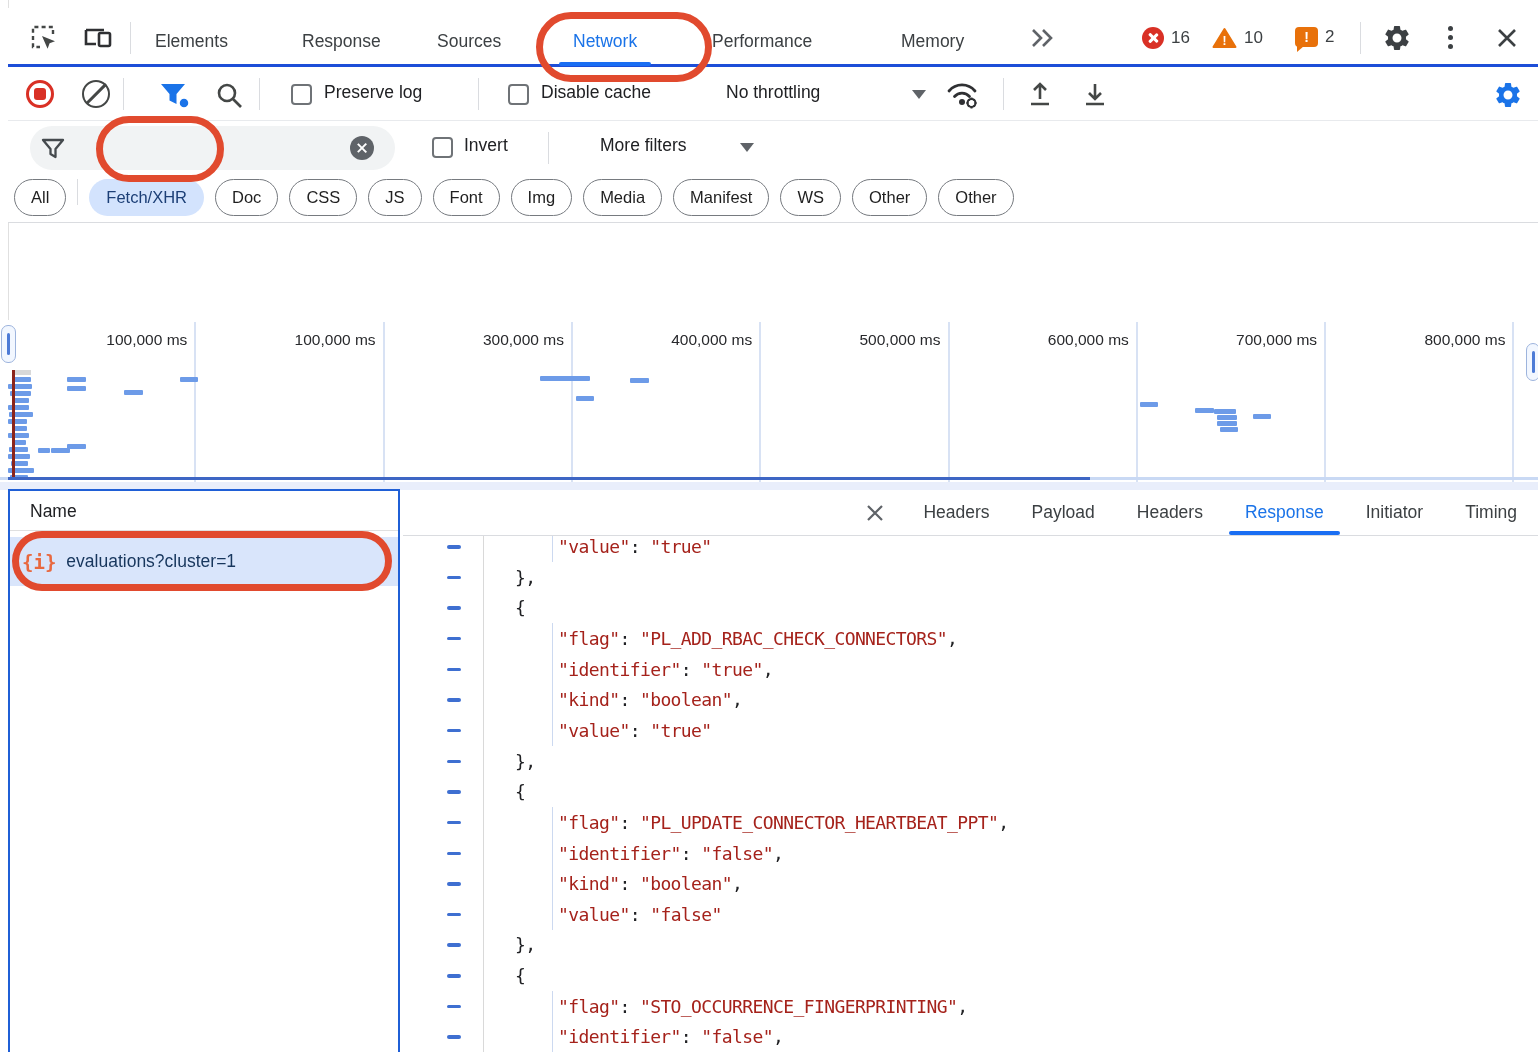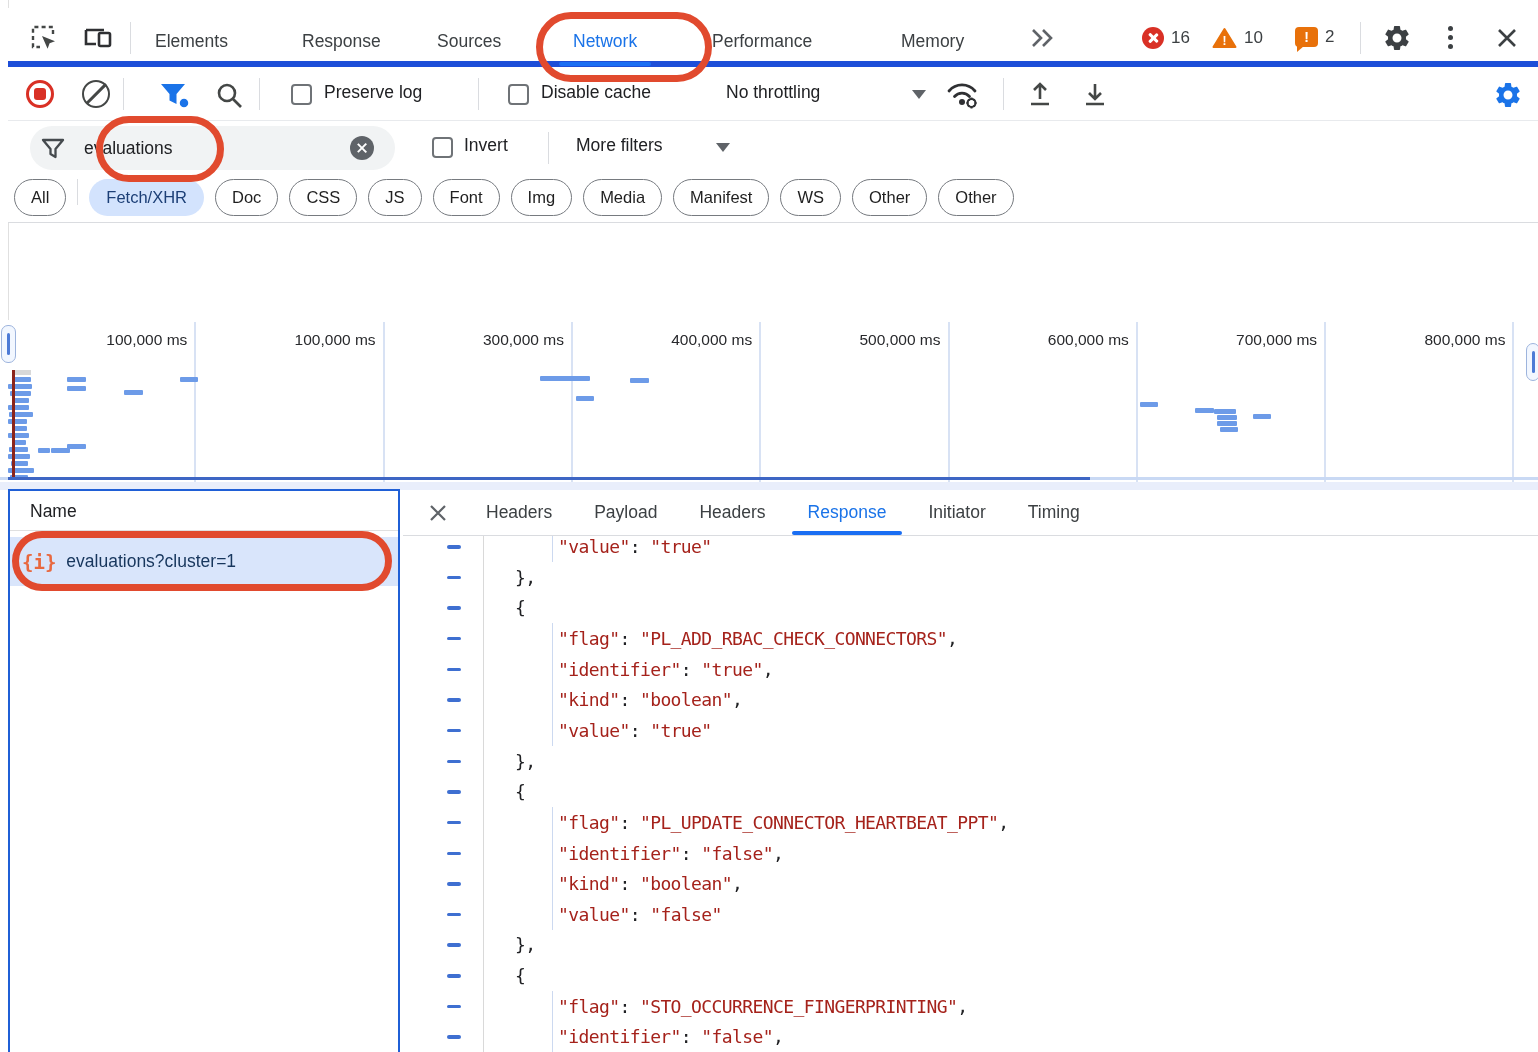--- a/index.html
+++ b/index.html
@@ -10,21 +10,21 @@
 
   
   .vdiv { position:absolute; width:1px; background:#dadce0; }
   .cb { position:absolute; width:21px; height:21px; border:2px solid #6f7377; border-radius:4px; background:#fff; }
   .cb.checked { background:#1a73e8; border-color:#1a73e8; }
   .cb.checked::after { content:""; position:absolute; left:6px; top:1px; width:6px; height:12px;
     border:solid #fff; border-width:0 2.5px 2.5px 0; transform:rotate(40deg); }
   .lbl { position:absolute; font-size:17.5px; color:#202124; white-space:nowrap; }
 
   
-  #tabbar { position:absolute; left:8px; top:8px; right:0; height:59px; background:#fff; border-bottom:6px solid #1d4ed8; }
+  #tabbar { position:absolute; left:8px; top:8px; right:0; height:59px; background:#fff; border-bottom:3px solid #1d4ed8; }
   .main-tab { position:absolute; top:13px; height:40px; line-height:40px; font-size:17.5px; color:#3c4043; white-space:nowrap; }
   .main-tab.active { color:#1a73e8; }
   .tab-underline { position:absolute; height:4px; border-radius:3px; background:#1a6ef3; top:54px; }
   .badge-num { font-size:17px; color:#3c4043; }
 
   
   #nettoolbar { position:absolute; left:8px; top:67px; right:0; height:54px; background:#fff; border-bottom:1px solid #e8eaed; }
 
   
   #filterarea { position:absolute; left:8px; top:121px; right:0; height:102px; background:#fff; border-bottom:1px solid #dadce0; }
@@ -58,21 +58,21 @@
      border:2px solid #1f5fd6; border-bottom:0; }
   #namehead { position:absolute; left:0; top:0; right:0; height:40px; border-bottom:1px solid #e0e0e0;
      font-size:17.5px; color:#202124; line-height:40px; padding-left:20px; }
   .req-row { position:absolute; left:0; right:0; top:46px; height:49px; display:flex; align-items:center; }
   .req-row.selected { background:#d9e5fb; }
   .req-icon { font-family:"DejaVu Sans Mono",monospace; font-weight:bold; font-size:19px; color:#e8683f; margin:0 10px 0 12px; }
   .req-name { font-size:17.5px; color:#17365d; }
 
   
   #detailtabs { position:absolute; left:403px; top:490px; width:1135px; height:46px; background:#fff;
-     border-bottom:1px solid #dadce0; display:flex; align-items:stretch; }
+     border-bottom:1px solid #dadce0; display:flex; align-items:stretch;justify-content:flex-end; }
   .dtab { position:relative; padding:0 21px; font-size:17.5px; color:#3c4043; display:flex; align-items:center; white-space:nowrap; }
   .dtab.active { color:#1a73e8; }
   .dtab.active::after { content:""; position:absolute; left:5px; right:5px; bottom:0; height:4px; border-radius:3px; background:#1a6ef3; }
   #dtab-close { width:26px; margin:0 14px 0 22px; display:flex; align-items:center; justify-content:center; }
 
   
   #code { position:absolute; left:403px; top:536px; width:1135px; height:516px; overflow:hidden; background:#fff; }
   #gutter-border { position:absolute; left:483px; top:536px; width:1px; height:516px; background:#d9d9d9; }
   .code-line { position:absolute; left:0; width:1135px; height:31px; }
   .fold-dash { position:absolute; left:44px; top:14px; width:14px; height:3.5px; border-radius:2px; background:#3e6fd1; }
@@ -234,27 +234,26 @@
     </div>
   </div>
 
   <div id="filterarea">
     <div id="filter-pill">
       <span style="position:absolute; left:10px; top:10px;">
         <svg width="26" height="24" viewBox="0 0 26 24">
           <path d="M3,4 H23 L15.5,13 V21 L10.5,18 V13 Z" fill="none" stroke="#454a4e" stroke-width="2.3" stroke-linejoin="round"></path>
         </svg>
       </span>
-      <input id="filter-input" type="text" value="evaluations" style="">
       <span class="clear-circle" style="position:absolute; left:320px; top:10px;"></span>
     </div>
     <span class="cb" style="left:424px; top:16px;"></span>
     <span class="lbl" style="left:456px; top:14px;">Invert</span>
     <div class="vdiv" style="left:540px; top:11px; height:32px;"></div>
-    <div class="abs" style="left:568px; top:14px; width:180px; height:26px;">
+    <div class="abs" style="left:592px; top:14px; width:180px; height:26px;">
       <span class="lbl" style="left:0; top:0;">More filters</span>
       <span class="tri-down" style="position:absolute; left:140px; top:8px;"></span>
     </div>
     <div id="chips">
         <span class="chip">All</span>
         <span class="chip-div"></span>
         <span class="chip selected">Fetch/XHR</span>
         <span class="chip">Doc</span>
         <span class="chip">CSS</span>
         <span class="chip">JS</span>

